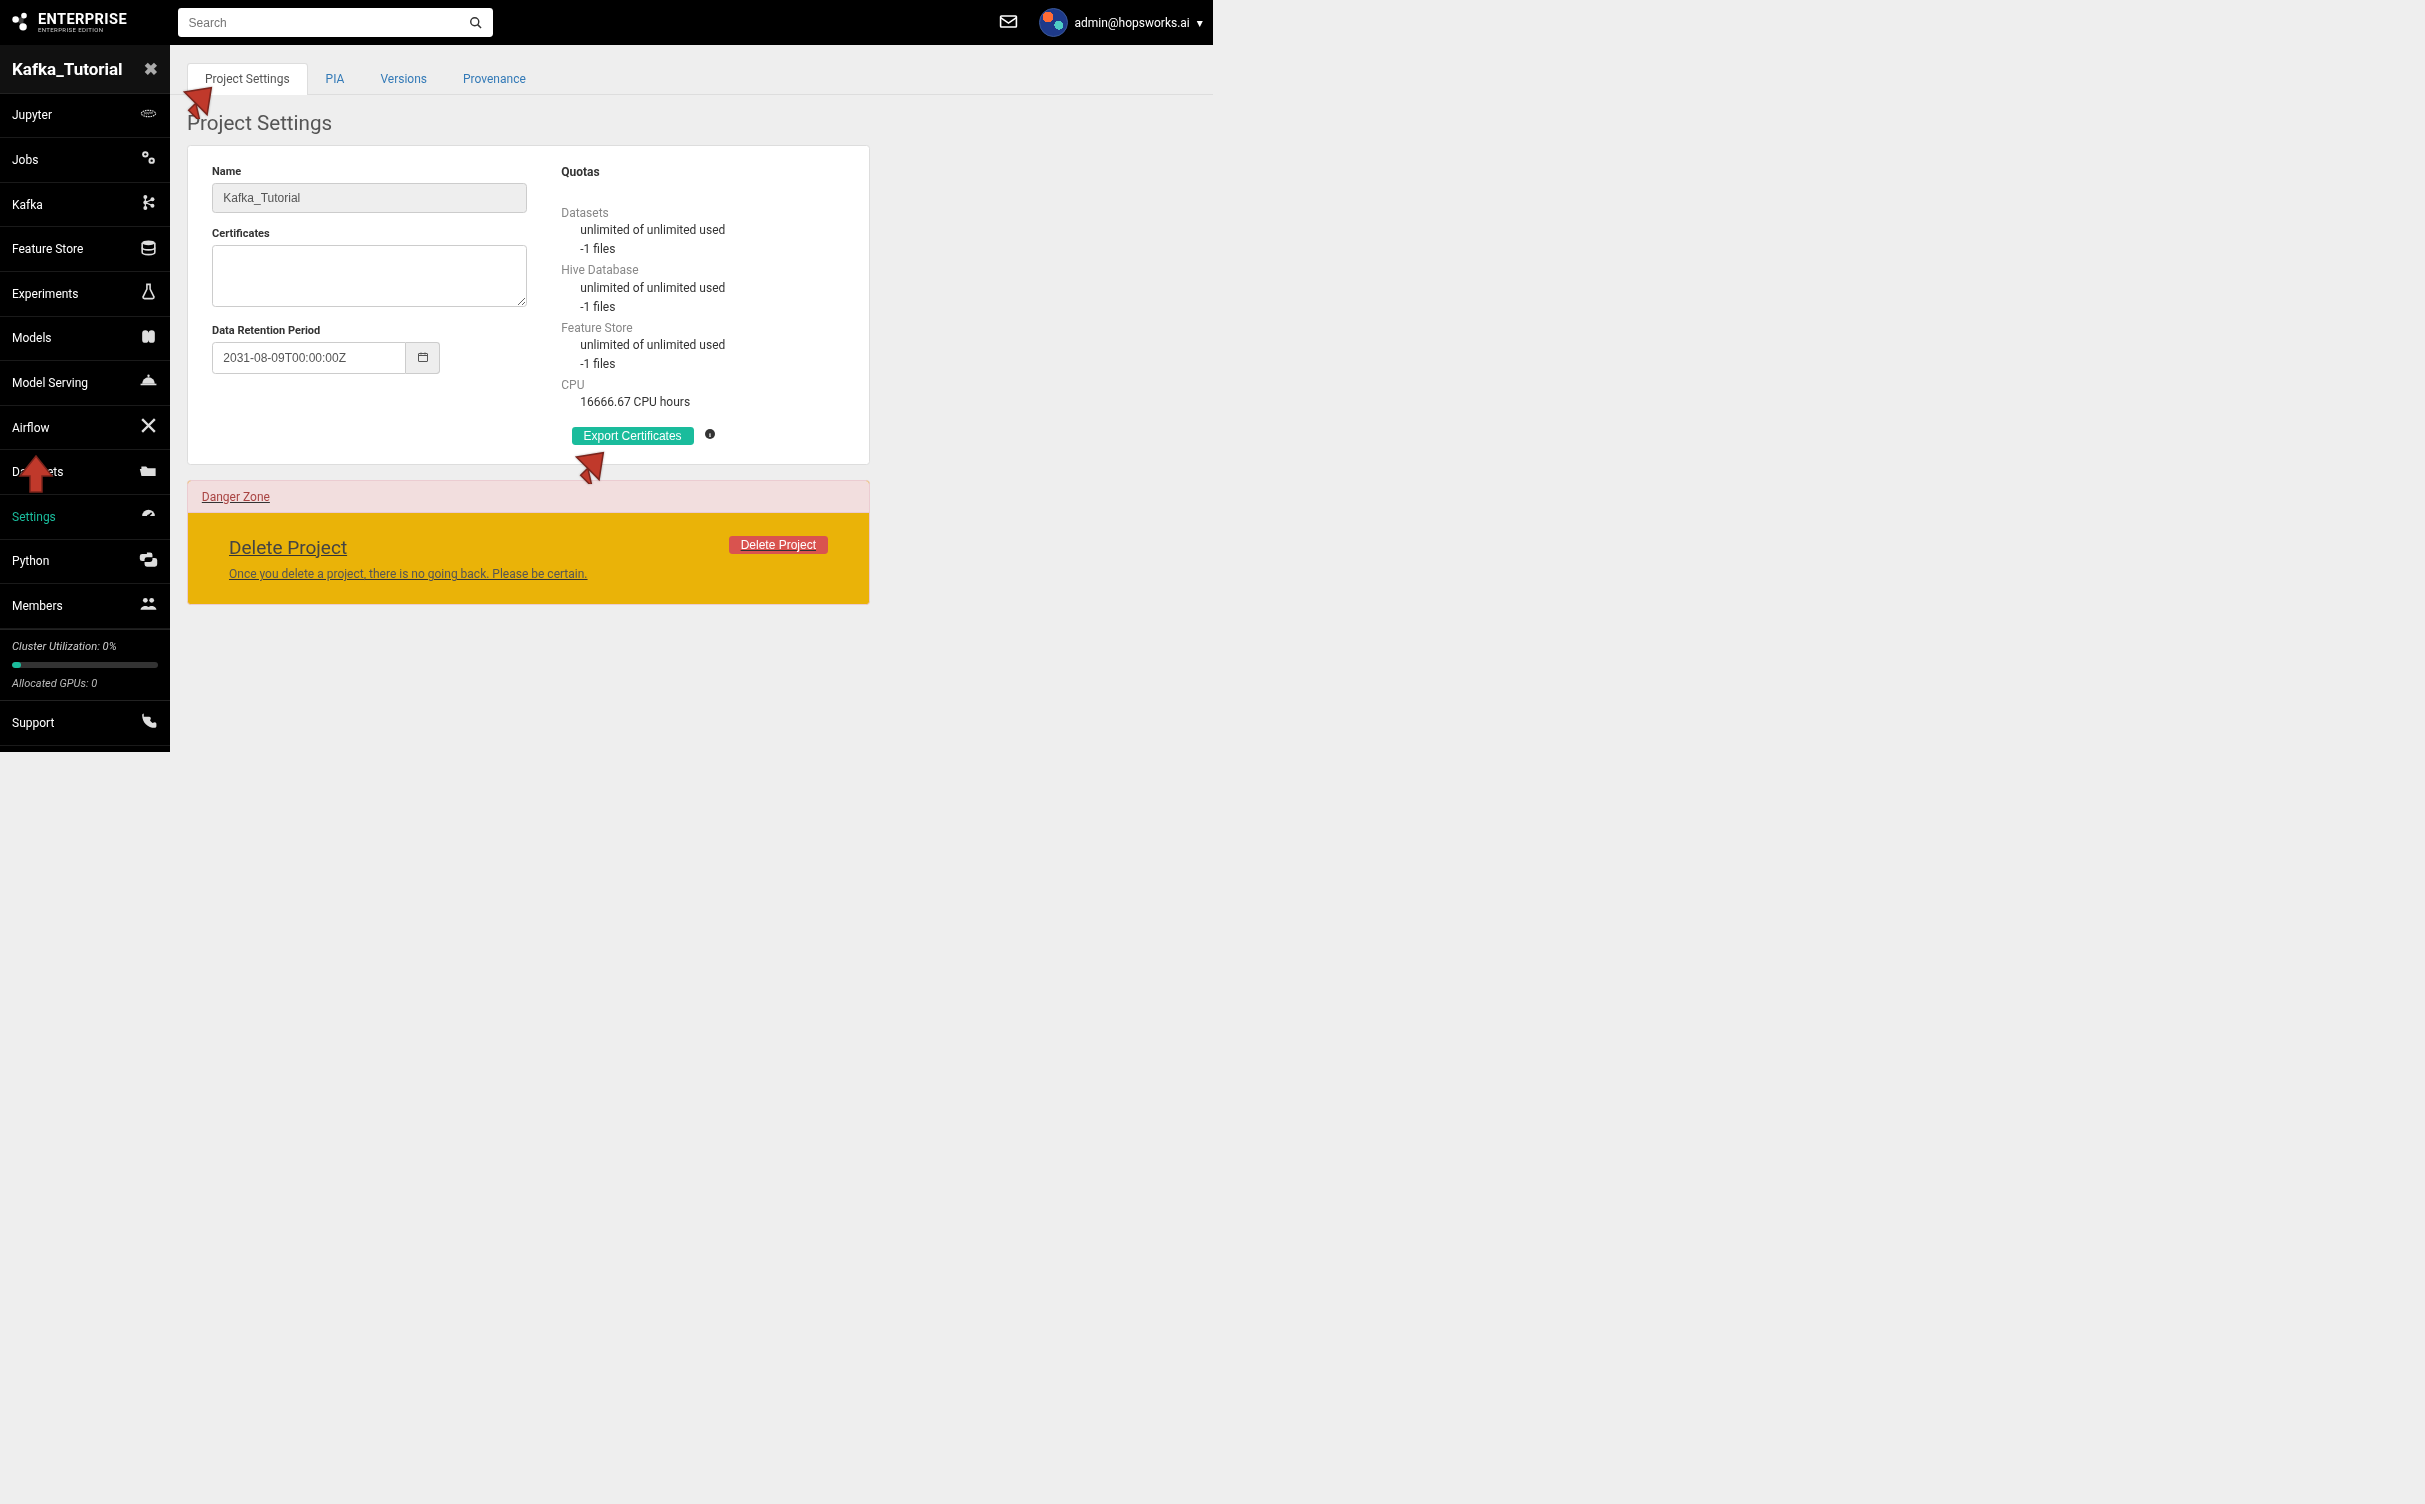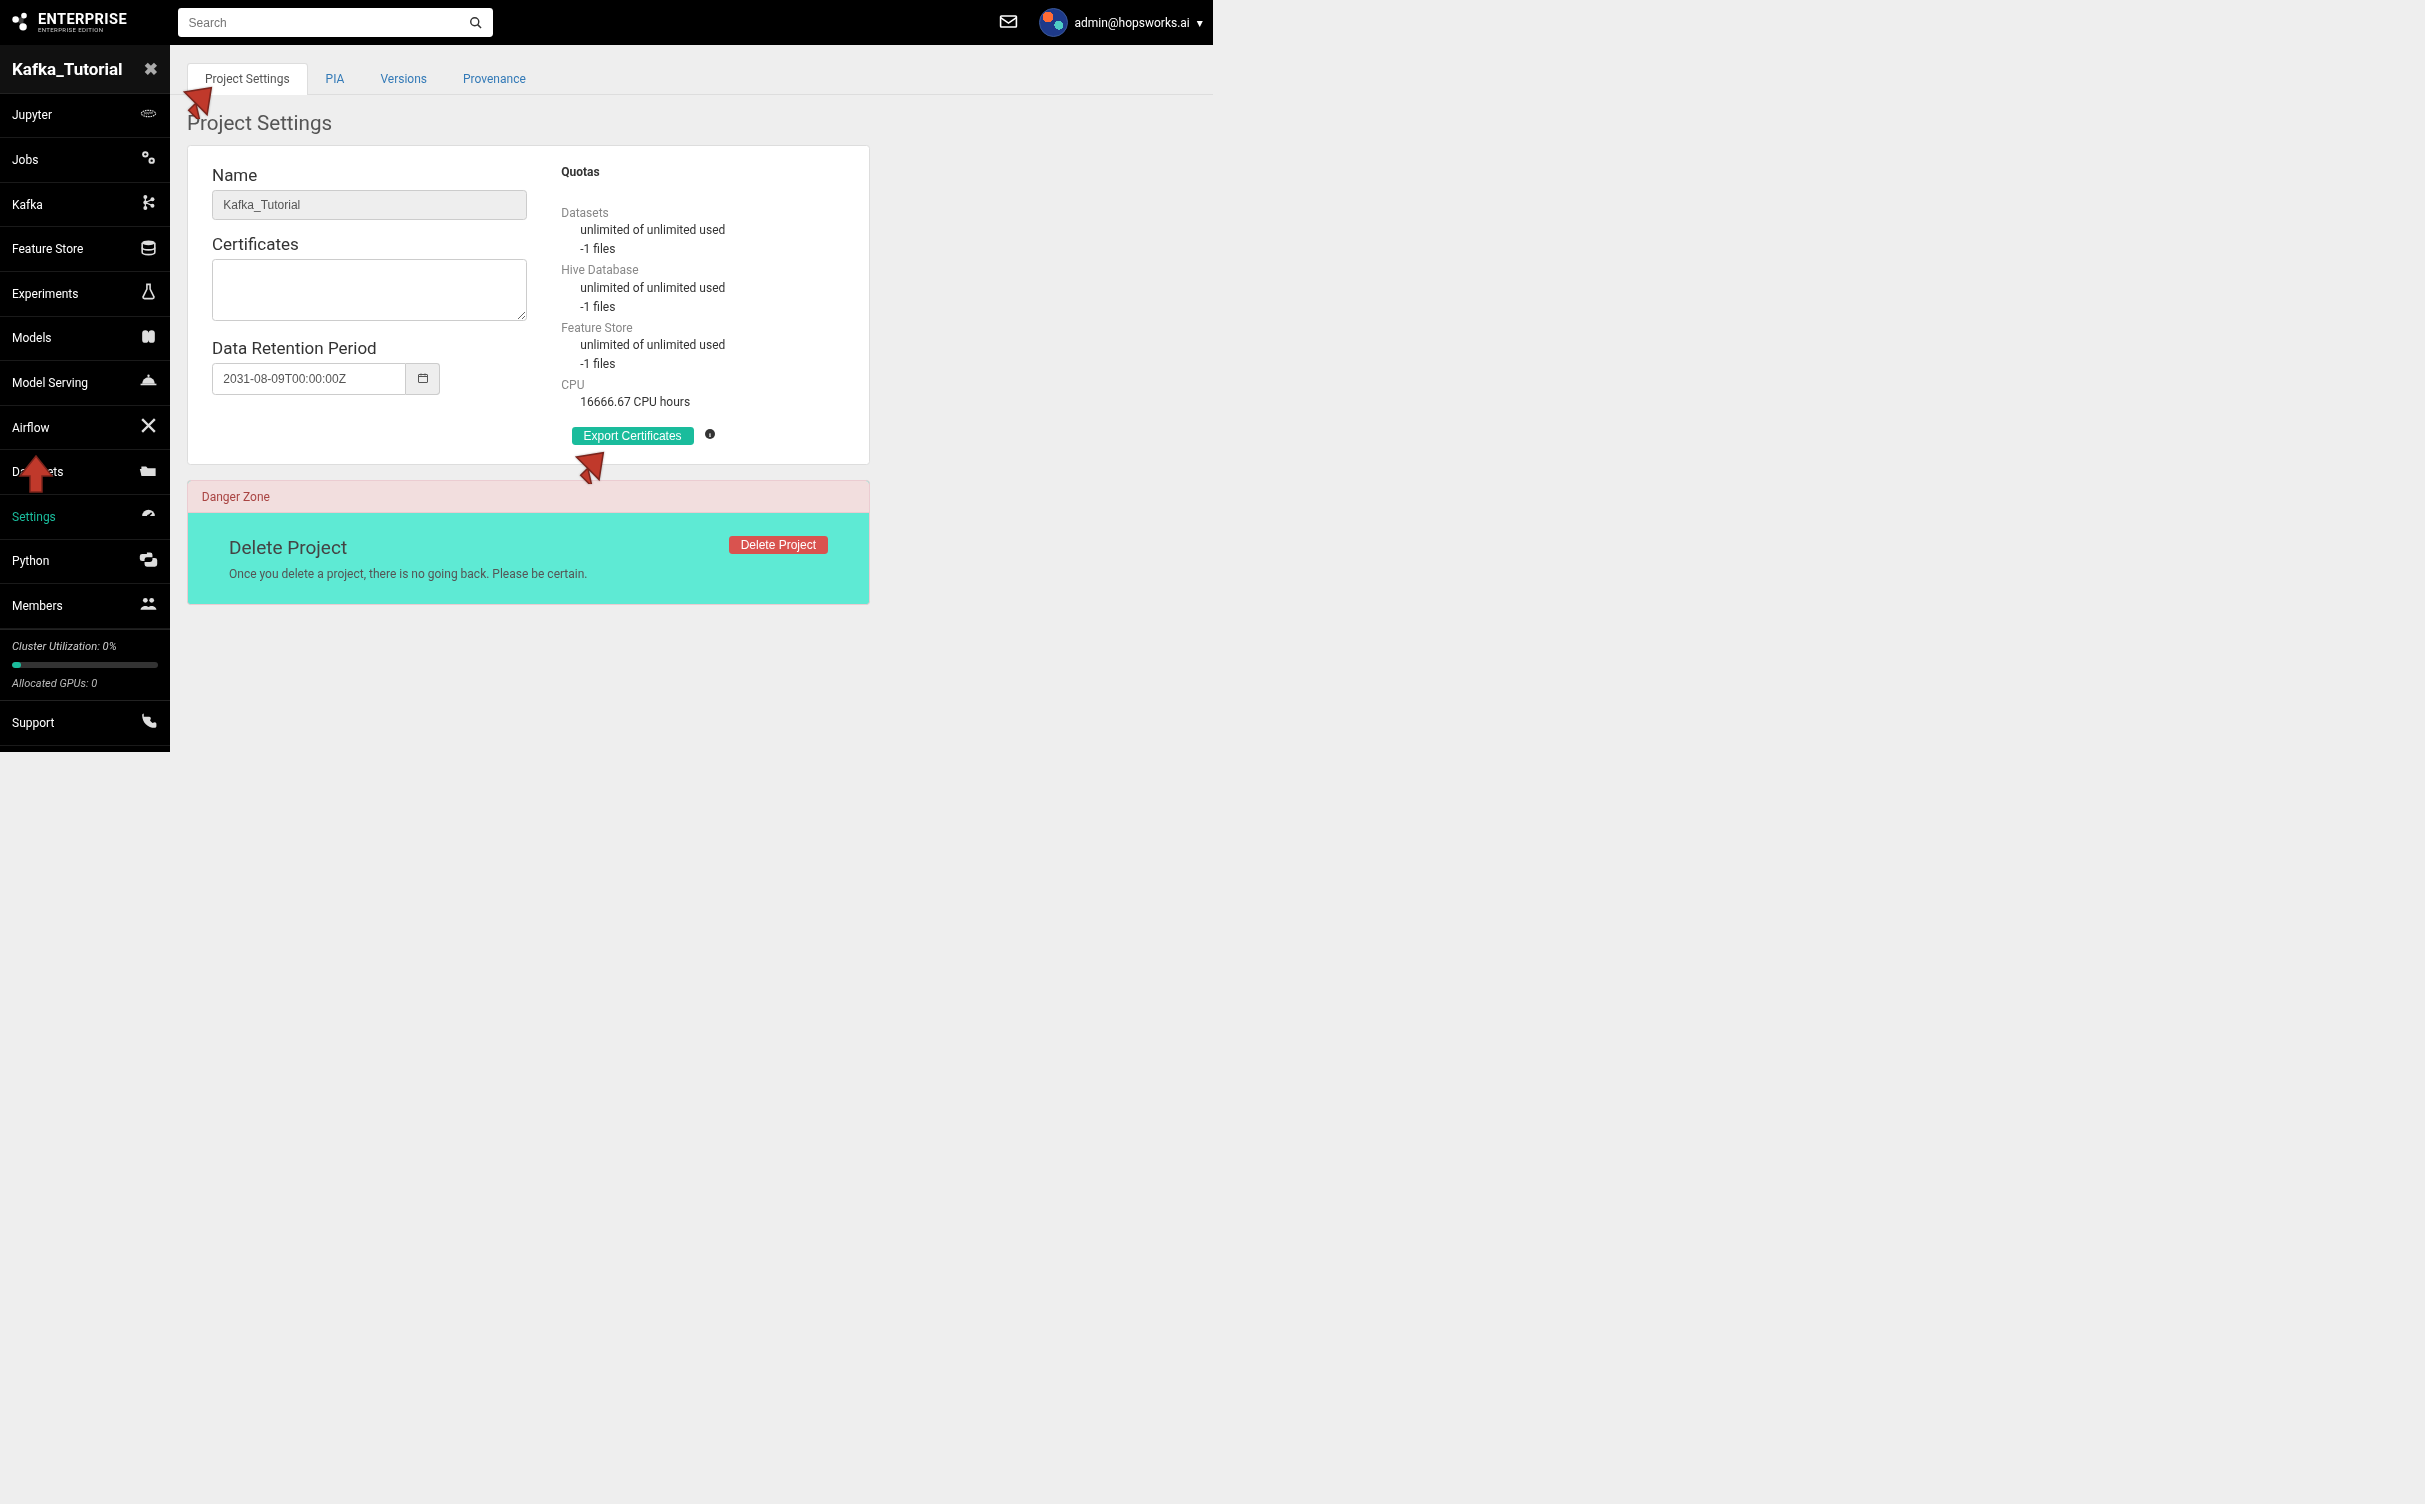--- a/index.html
+++ b/index.html
@@ -149,21 +149,21 @@
     border:0.9px solid #ddd;
     border-radius:3.4px;
     margin:0 17px 15.5px;
     max-width:683px;
   }
   .panel-body { padding:19px 24px; display:flex; gap:34px; }
   .form-col { flex:1; }
   .quota-col { flex:0.9; }
 
   label.form-label {
-    display:block; font-weight:400; font-size:17px; color:#333; margin-bottom:5.2px;
+    display:block; font-weight:700; font-size:11px; color:#333; margin-bottom:5.2px;
   }
   .form-group { margin-bottom:13.8px; }
   .form-control {
     width:100%; padding:6.9px 10.3px;
     border:0.9px solid #ccc; border-radius:3.4px;
     font-size:12px; color:#555;
     background:#fff;
   }
   .form-control[disabled] { background:#eee; color:#555; }
   textarea.form-control { height:62px; resize:vertical; }
@@ -183,21 +183,22 @@
   .btn-red { background:#d9534f; }
   .btn-save-wrap { padding:0 17px 15.5px; }
 
   .info-i { color:#333; margin-left:6.9px; font-weight:700;}
 
   .danger-panel {
     border:0.9px solid #ebccd1;
     border-radius:3.4px;
     margin:0 17px 17px;
     max-width:683px;
-    background:#5eead4;
+    background:#eab308;
+    text-decoration:underline;
   }
   .danger-head { background:#f2dede; color:#a94442; padding:8.6px 13.8px; font-size:12px; border-bottom:0.9px solid #ebccd1; border-radius:3.4px 3.4px 0 0;}
   .danger-body { padding:22.4px 41px; display:flex; justify-content:space-between; align-items:flex-start;}
   .danger-body h3 { font-size:19px; color:#444; font-weight:400; margin-bottom:8.6px;}
   .danger-body p { font-size:12px; color:#555;}
 
   
   .arrow {
     position:absolute; width:40px; height:40px; z-index:50; pointer-events:none;
   }

